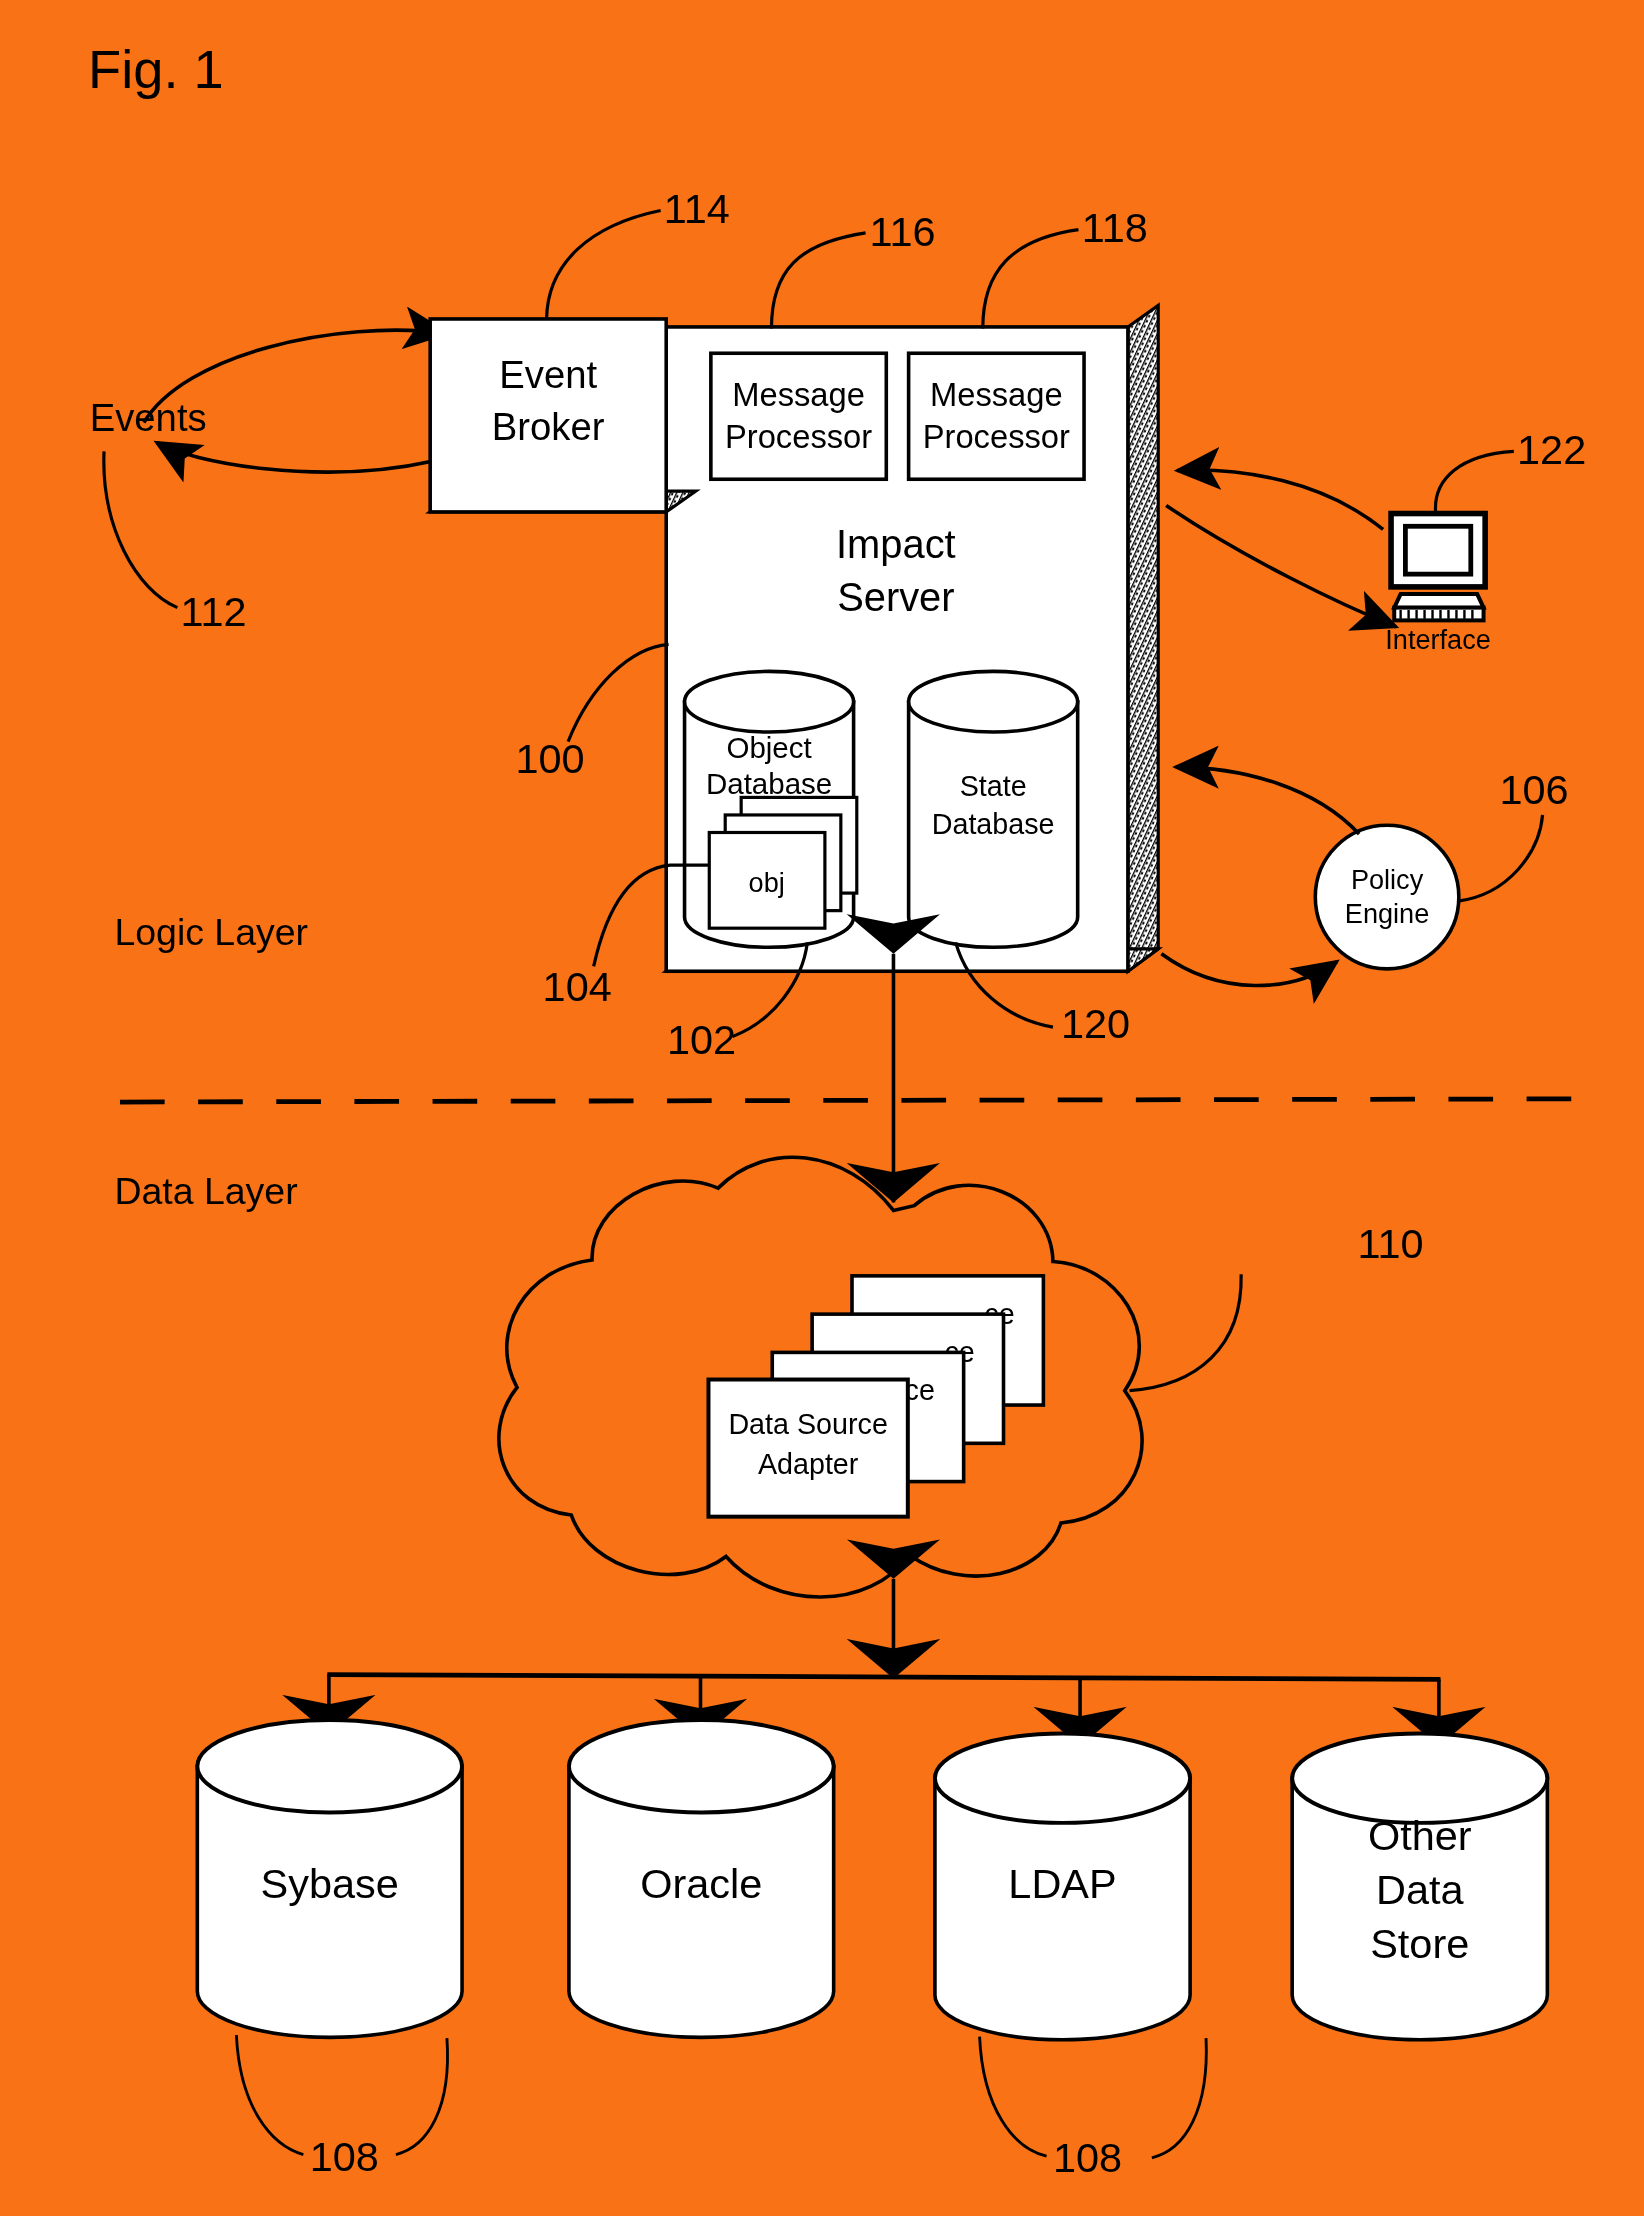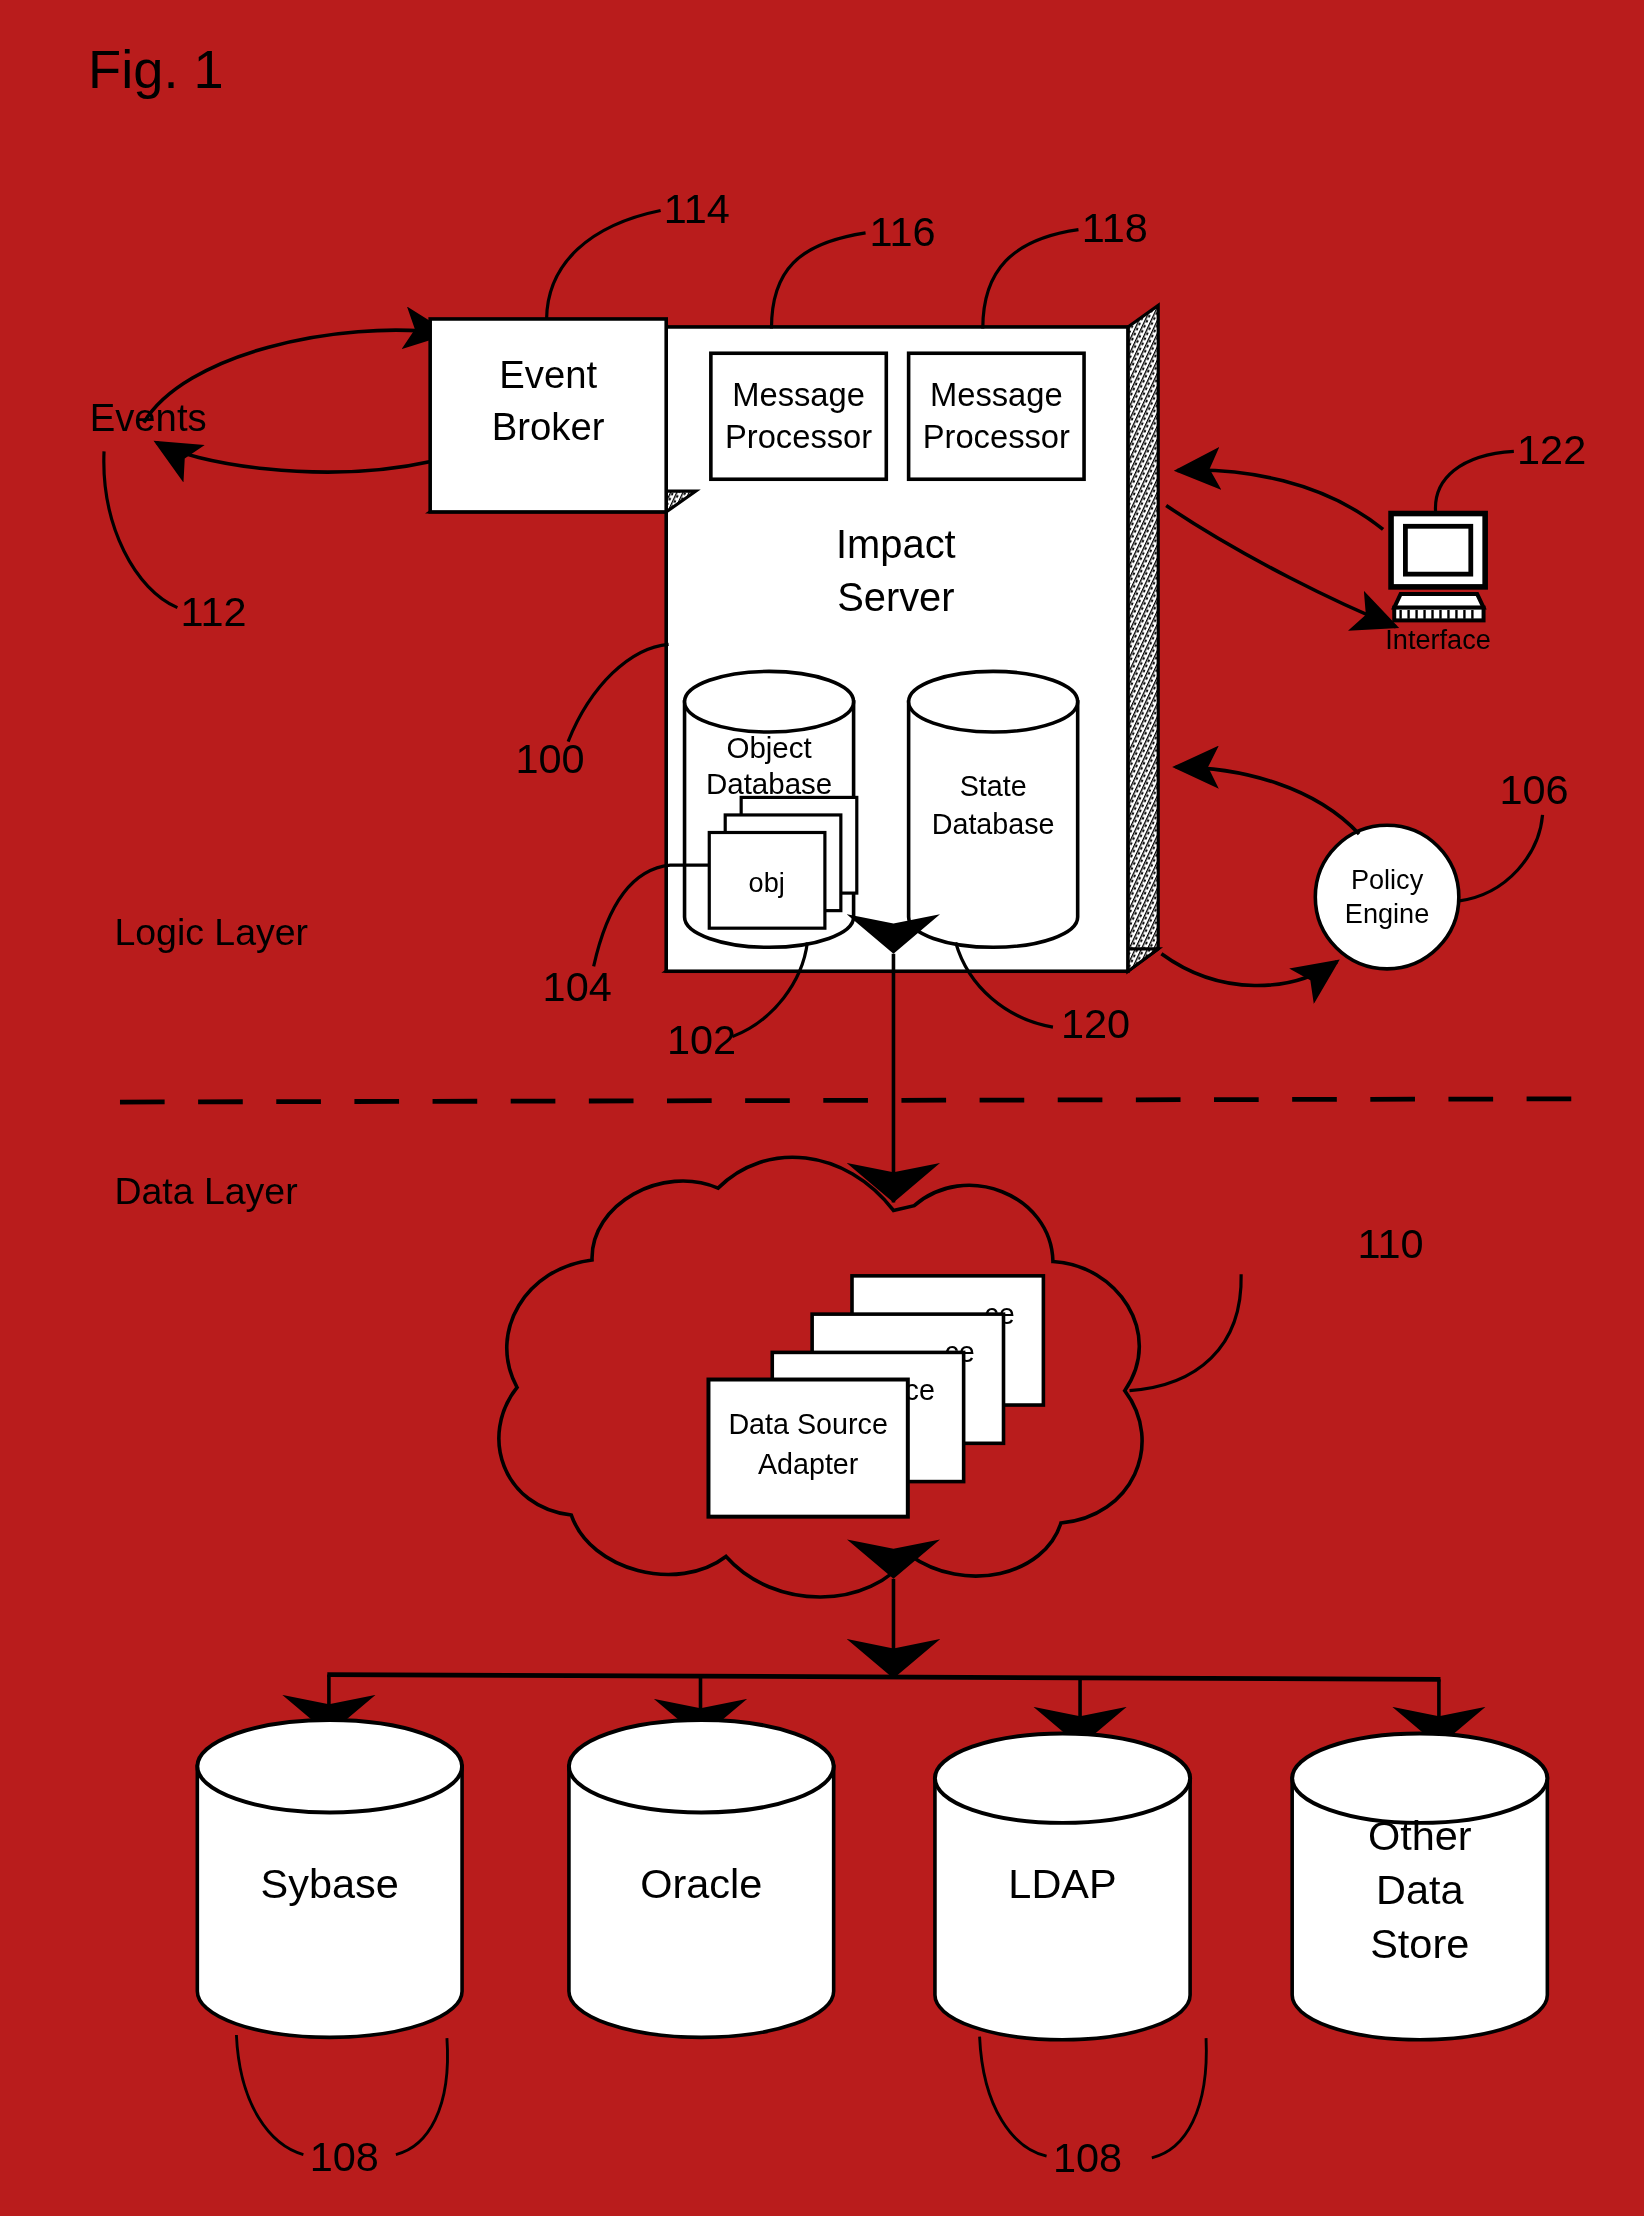--- a/index.html
+++ b/index.html
@@ -8,21 +8,21 @@
     background: #ffffff;
   }
   body {
     font-family: "Liberation Sans", sans-serif;
     color: #000000;
   }
   #figure-root {
     position: relative;
     width: 1645px;
     height: 2216px;
-    background: #b91c1c;
+    background: #f97316;
     overflow: hidden;
   }
   #figure-svg {
     position: absolute;
     left: 0;
     top: 0;
     width: 1645px;
     height: 2216px;
   }
   .dtext {

